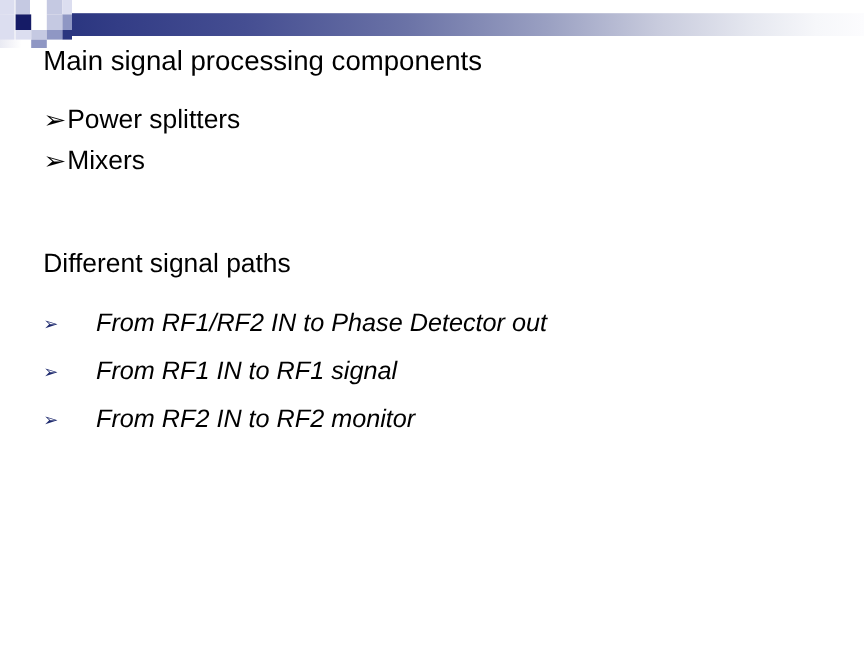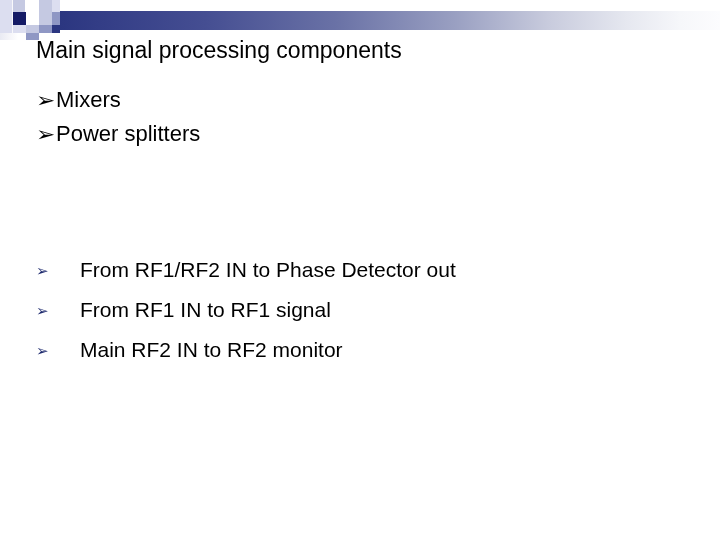--- a/index.html
+++ b/index.html
@@ -133,21 +133,21 @@
     height: 40px;
   }
   .lvl2 .bullet {
     font-family: "DejaVu Sans", sans-serif;
     font-size: 15px;
     color: #1e2a6e;
     display: inline-block;
     width: 44px;
     vertical-align: 1px;
   }
-  .lvl2 .txt { display: inline; }
+  .lvl2 .txt { display: inline; font-style: italic; }
 </style>
 </head>
 <body>
 
 <div id="slide">
 
   <div class="deco">
     <div class="deco-fade"></div>
 
     <div class="sq sq-pale" style="left:0px;  top:0px;  width:12px; height:12px;"></div>
@@ -168,33 +168,34 @@
     <div class="sq sq-mid" style="left:26px; top:33px; width:13px; height:7px;"></div>
     <div class="sq sq-pale" style="left:13px; top:25px; width:13px; height:8px;"></div>
 
     <div class="deco-bar"></div>
   </div>
 
   <div class="title">Main signal processing components</div>
 
   <div class="body-block">
     <div class="lvl1">
+      <span class="bullet">➢</span><span class="txt">Power splitters</span>
+    </div>
+    <div class="lvl1">
       <span class="bullet">➢</span><span class="txt">Mixers</span>
     </div>
-    <div class="lvl1">
-      <span class="bullet">➢</span><span class="txt">Power splitters</span>
-    </div>
   </div>
 
+  <div class="heading2">Different signal paths</div>
 
   <div class="sub-block">
     <div class="lvl2">
       <span class="bullet">➢</span><span class="txt">From RF1/RF2 IN to Phase Detector out</span>
     </div>
     <div class="lvl2">
       <span class="bullet">➢</span><span class="txt">From RF1 IN to RF1 signal</span>
     </div>
     <div class="lvl2">
-      <span class="bullet">➢</span><span class="txt">Main RF2 IN to RF2 monitor</span>
+      <span class="bullet">➢</span><span class="txt">From RF2 IN to RF2 monitor</span>
     </div>
   </div>
 
 </div>
 
 </body></html>

